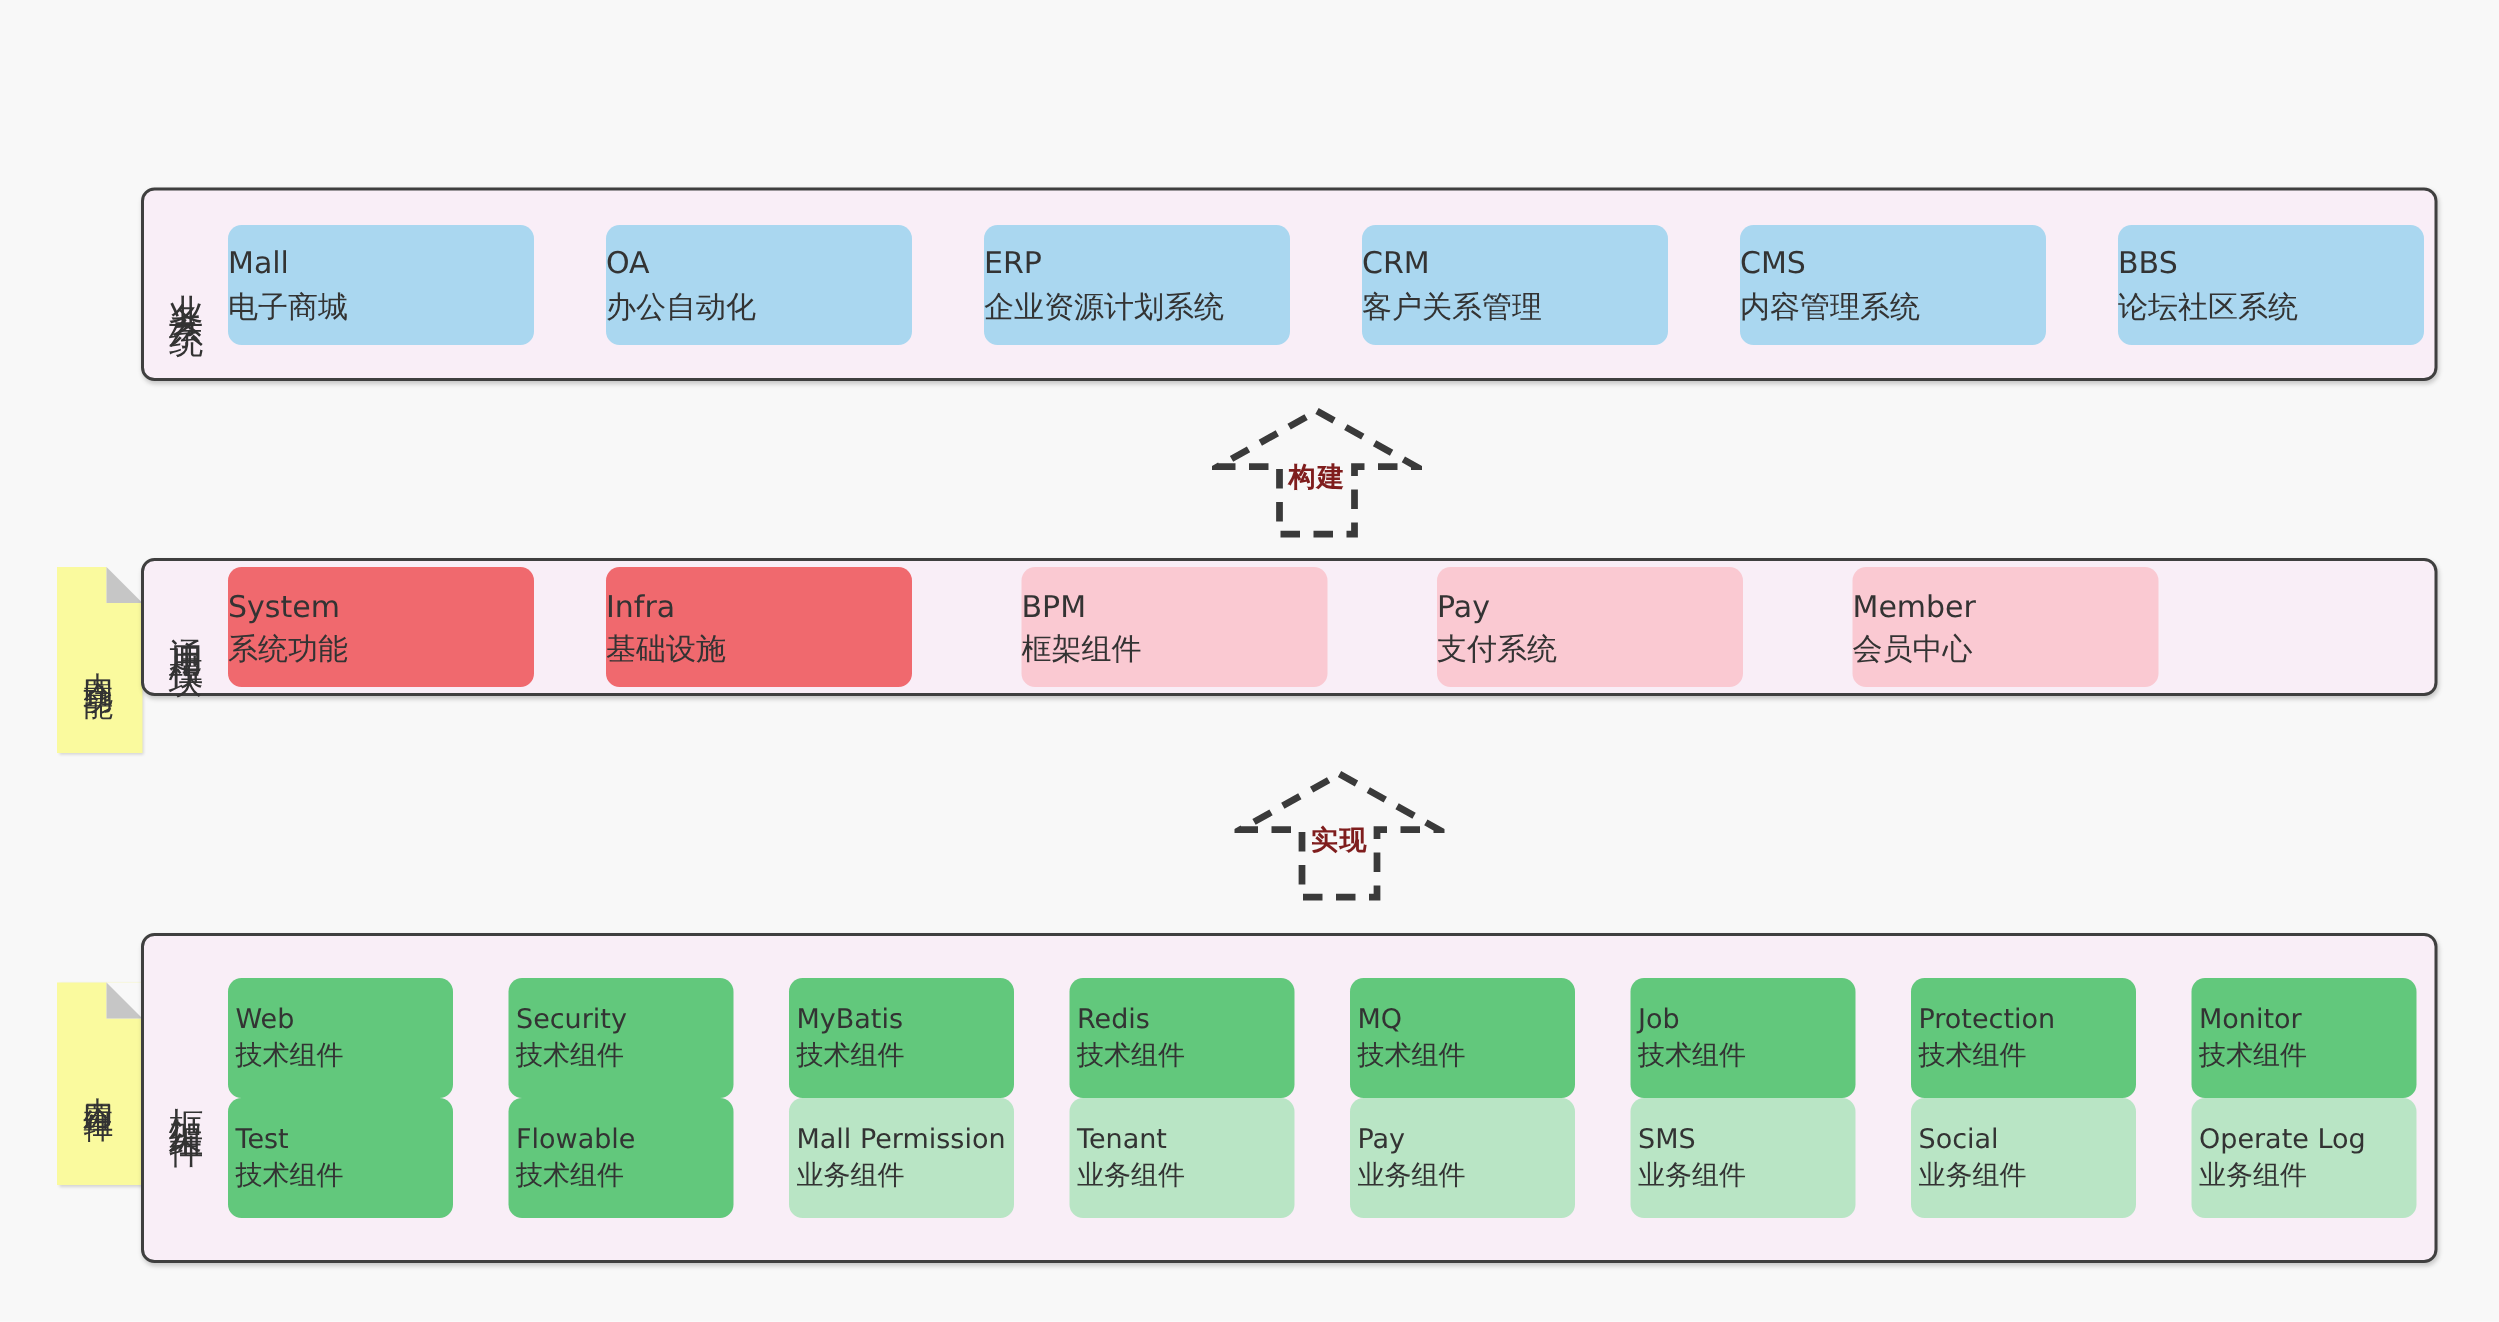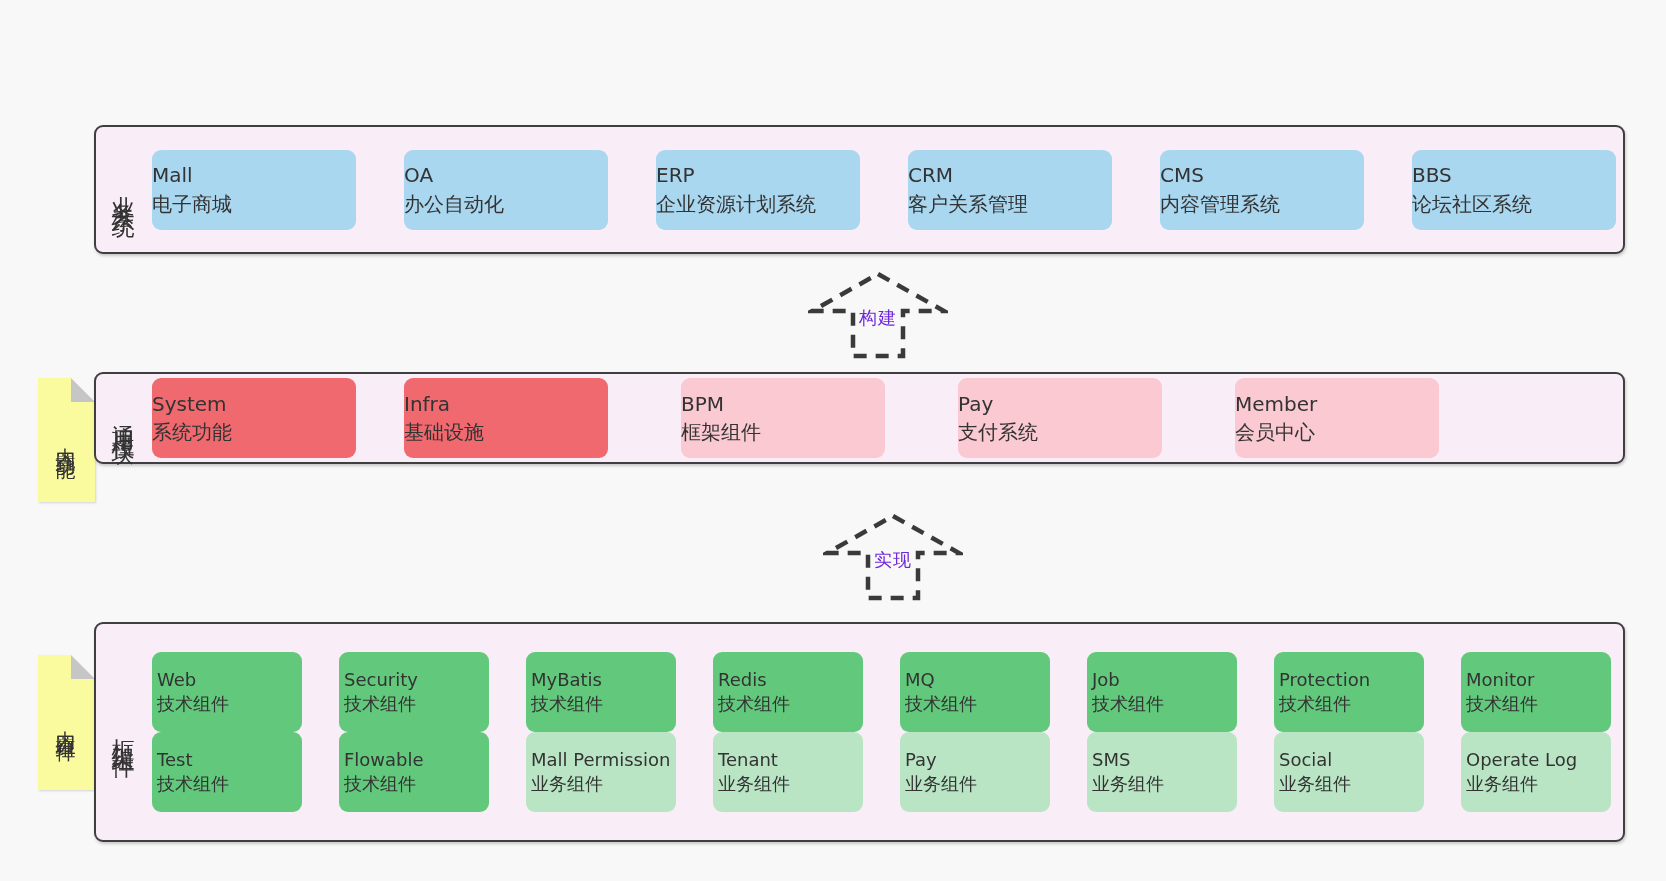--- a/index.html
+++ b/index.html
@@ -43,21 +43,21 @@
   .sticky span{writing-mode:vertical-rl;text-orientation:upright;
                font-size:20px;letter-spacing:4px;color:#333;}
 
   
   .arrow{position:absolute;width:140px;height:88px;z-index:1;}
   #arrow-build{left:808px;top:271px;}
   #arrow-implement{left:823px;top:513px;}
   .arrow svg{display:block;}
   .arrow .alabel{position:absolute;left:50%;top:35px;transform:translateX(-50%);
                  background:#f8f8f8;padding:0 3px;font-size:18px;letter-spacing:1px;
-                 white-space:nowrap;color:#6d28d9;}
+                 white-space:nowrap;color:#7f1d1d;font-weight:bold;}
 </style>
 </head>
 <body>
 
 <div class="stage">
 
   <div class="panel" id="panel-business">
     <div class="vlabel">
       <span>业务系统</span>
     </div>

